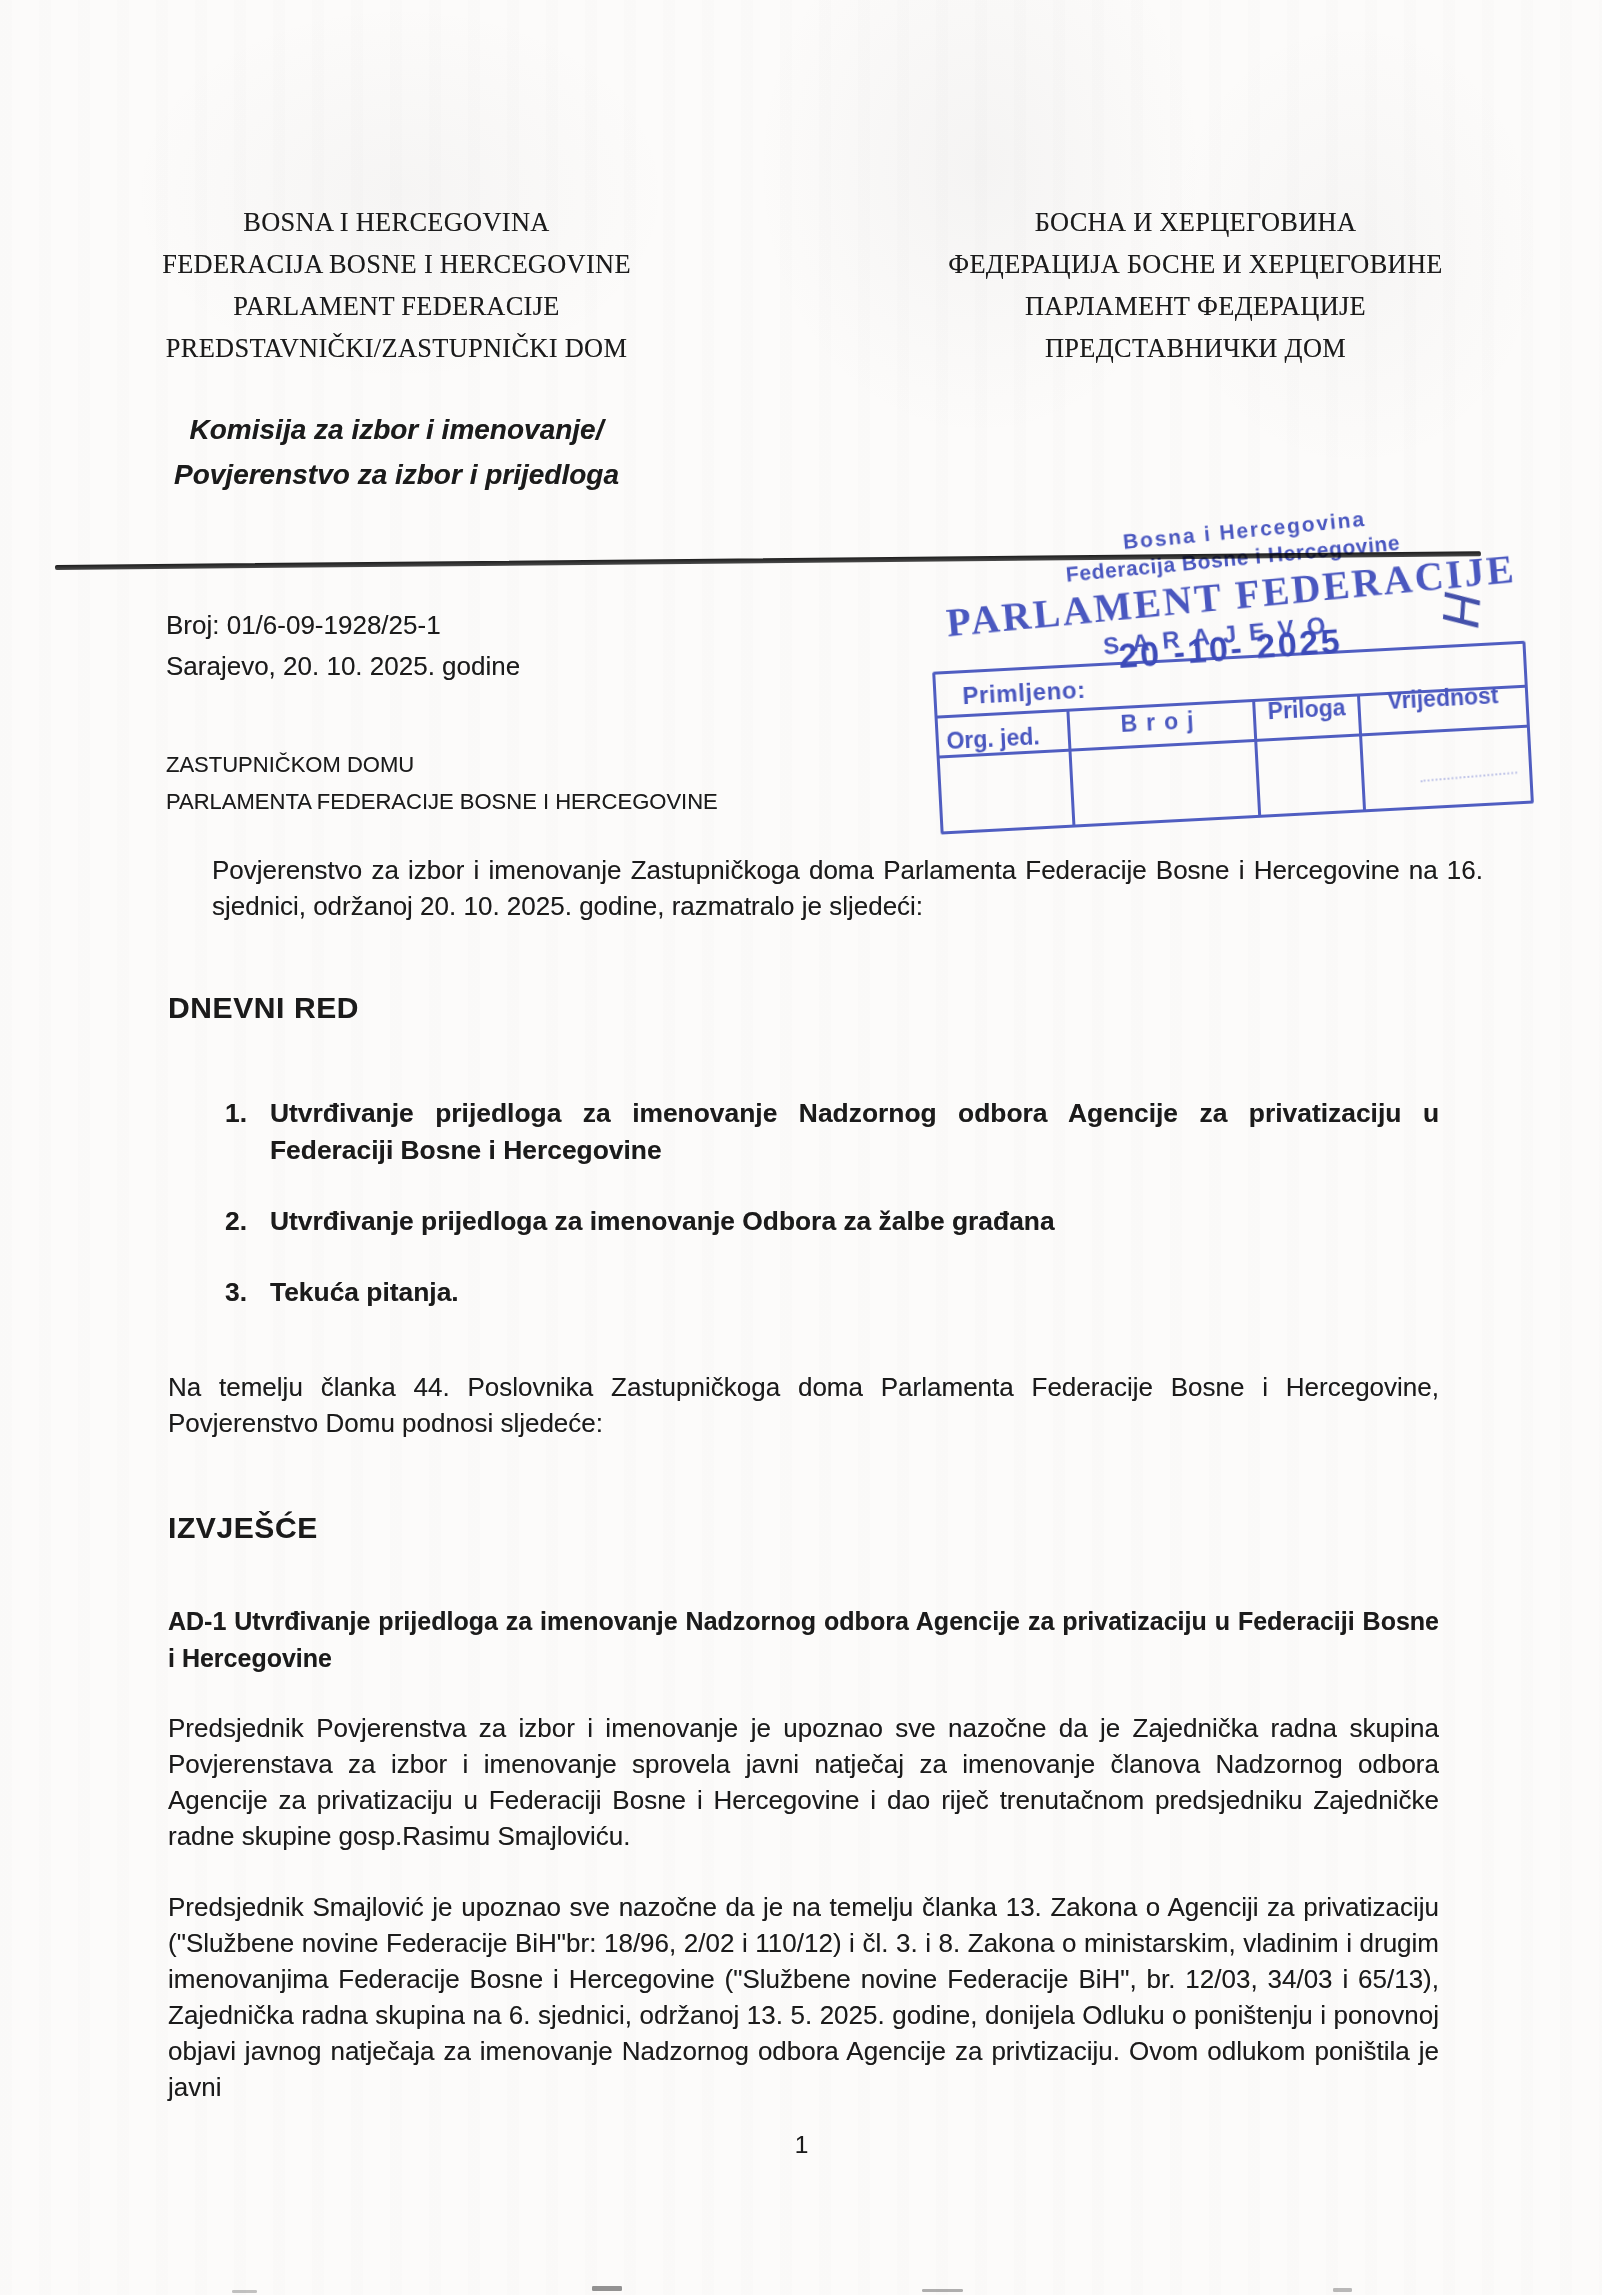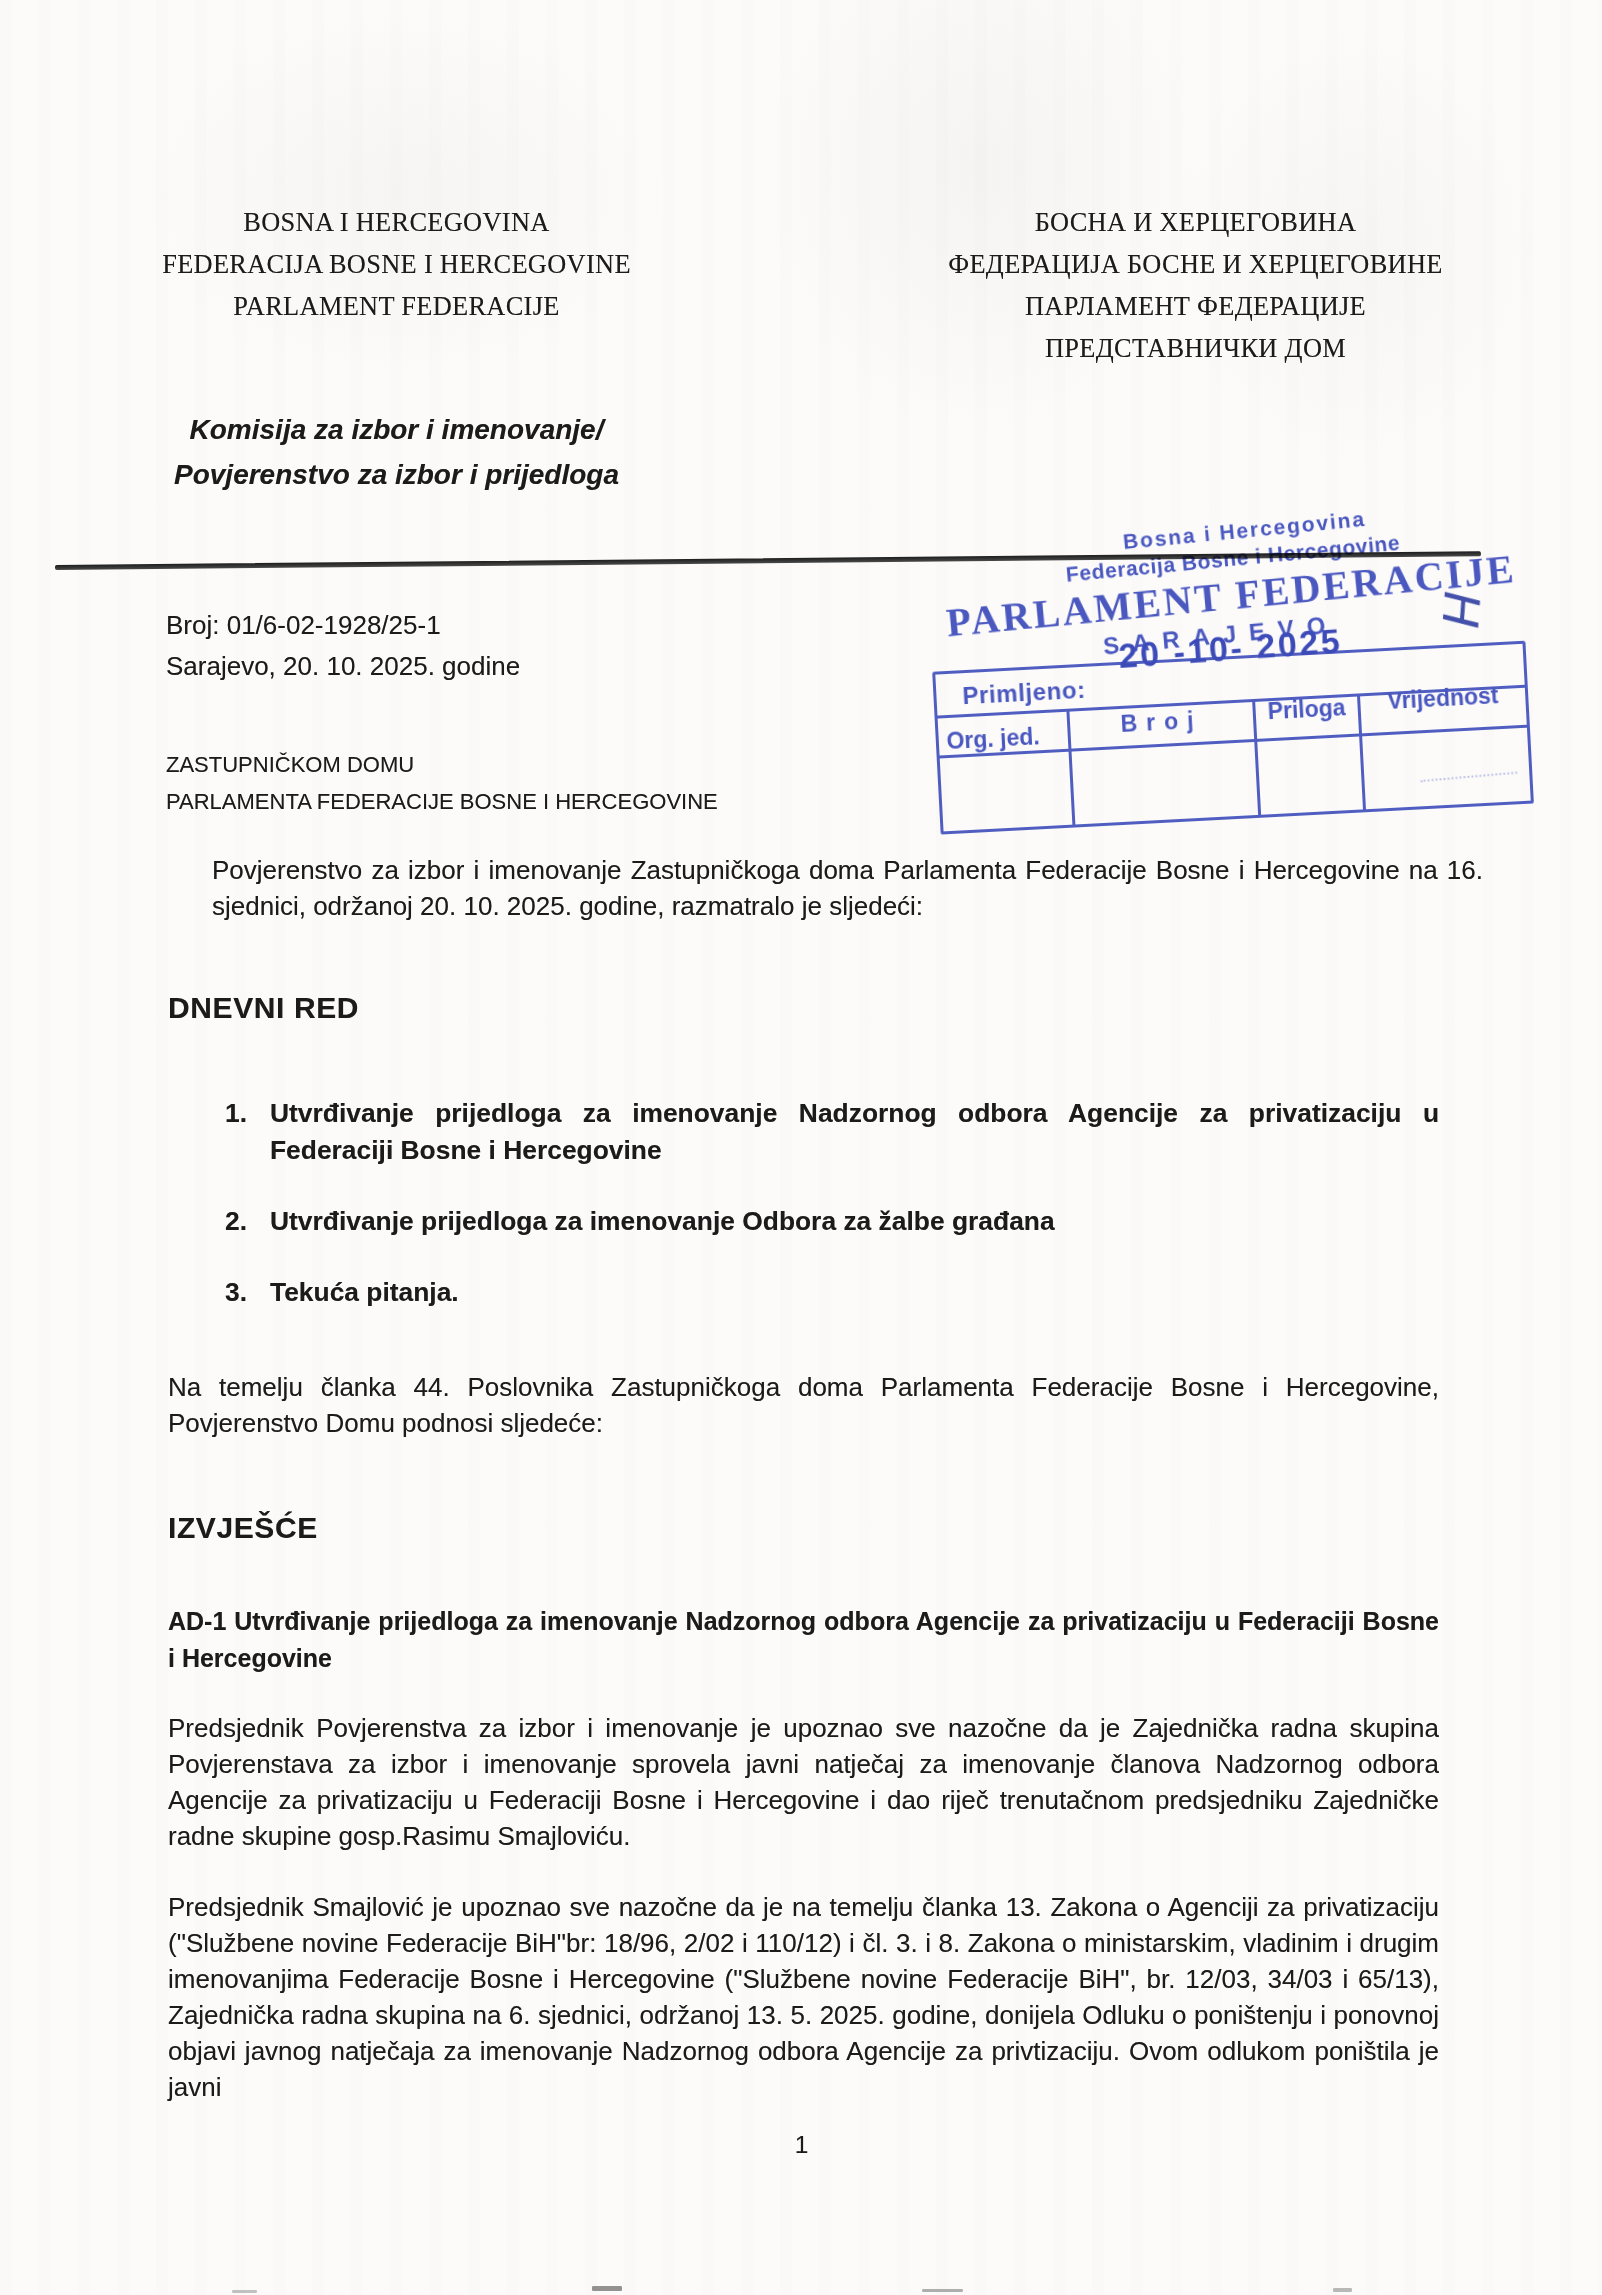--- a/index.html
+++ b/index.html
@@ -130,20 +130,21 @@
 </style>
 </head>
 <body>
 
 <div class="page">
 
   <div class="hdr-left">
     <div class="hdr-line ink">BOSNA I HERCEGOVINA</div>
     <div class="hdr-line ink">FEDERACIJA BOSNE I HERCEGOVINE</div>
     <div class="hdr-line ink">PARLAMENT FEDERACIJE</div>
+    <div class="hdr-line ink">PREDSTAVNIČKI/ZASTUPNIČKI DOM</div>
   </div>
   <div class="hdr-sub-left">
     <div class="hdr-sub-line ink">Komisija za izbor i imenovanje/</div>
     <div class="hdr-sub-line ink">Povjerenstvo za izbor i prijedloga</div>
   </div>
 
   <div class="hdr-right">
     <div class="hdr-line ink">БОСНА И ХЕРЦЕГОВИНА</div>
     <div class="hdr-line ink">ФЕДЕРАЦИЈА БОСНЕ И ХЕРЦЕГОВИНЕ</div>
     <div class="hdr-line ink">ПАРЛАМЕНТ ФЕДЕРАЦИЈЕ</div>
@@ -183,21 +184,21 @@
         <div class="st-cell"></div>
         <div class="st-cell"></div>
         <div class="st-cell"></div>
       </div>
       <div class="st-smudge"></div>
     </div>
     <div class="hand-mark">H</div>
   </div>
 
   <div class="meta">
-    <div class="ink">Broj: 01/6-02-1928/25-1</div>
+    <div class="ink">Broj: 01/6-09-1928/25-1</div>
     <div class="ink">Sarajevo, 20. 10. 2025. godine</div>
   </div>
 
   <div class="addressee">
     <div class="ink">ZASTUPNIČKOM DOMU</div>
     <div class="ink">PARLAMENTA FEDERACIJE BOSNE I HERCEGOVINE</div>
   </div>
 
   <div class="bodyblock intro ink">Povjerenstvo za izbor i imenovanje Zastupničkoga doma Parlamenta Federacije Bosne i Hercegovine na 16. sjednici, održanoj 20. 10. 2025. godine, razmatralo je sljedeći:</div>
 

